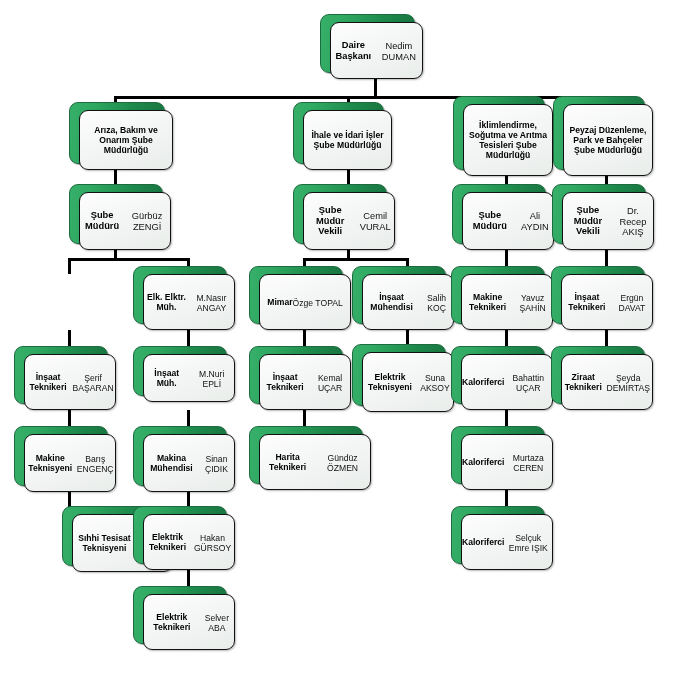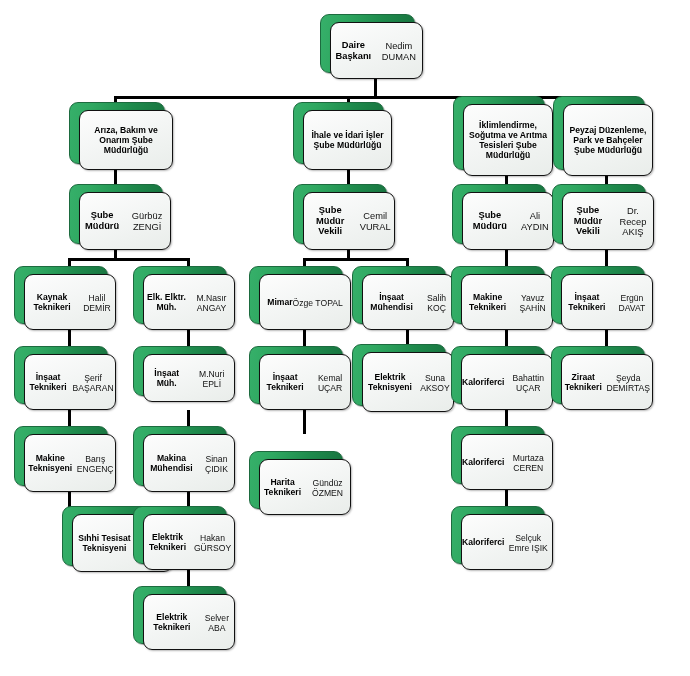--- a/index.html
+++ b/index.html
@@ -139,27 +139,20 @@
   </div>
 
   <div class="node f9" style="left:562px;top:192px;width:92px;height:58px;">
     <div class="back"></div>
     <div class="front">
       <div class="ttl">Şube Müdür Vekili</div>
       <div class="nm">Dr. Recep AKIŞ</div>
     </div>
   </div>
 
-  <div class="node f85" style="left:24px;top:274px;width:92px;height:56px;">
-    <div class="back"></div>
-    <div class="front">
-      <div class="ttl">Kaynak Teknikeri</div>
-      <div class="nm">Halil DEMİR</div>
-    </div>
-  </div>
   <div class="node f85" style="left:24px;top:354px;width:92px;height:56px;">
     <div class="back"></div>
     <div class="front">
       <div class="ttl">İnşaat Teknikeri</div>
       <div class="nm">Şerif BAŞARAN</div>
     </div>
   </div>
   <div class="node f85" style="left:24px;top:434px;width:92px;height:58px;">
     <div class="back"></div>
     <div class="front">
@@ -218,21 +211,21 @@
       <div class="nm">Özge TOPAL</div>
     </div>
   </div>
   <div class="node f85" style="left:259px;top:354px;width:92px;height:56px;">
     <div class="back"></div>
     <div class="front">
       <div class="ttl">İnşaat Teknikeri</div>
       <div class="nm">Kemal UÇAR</div>
     </div>
   </div>
-  <div class="node f85" style="left:259px;top:434px;width:92px;height:56px;margin-top:25px;">
+  <div class="node f85" style="left:259px;top:434px;width:112px;height:56px;">
     <div class="back"></div>
     <div class="front">
       <div class="ttl">Harita Teknikeri</div>
       <div class="nm">Gündüz ÖZMEN</div>
     </div>
   </div>
 
   <div class="node f85" style="left:362px;top:274px;width:92px;height:56px;">
     <div class="back"></div>
     <div class="front">

